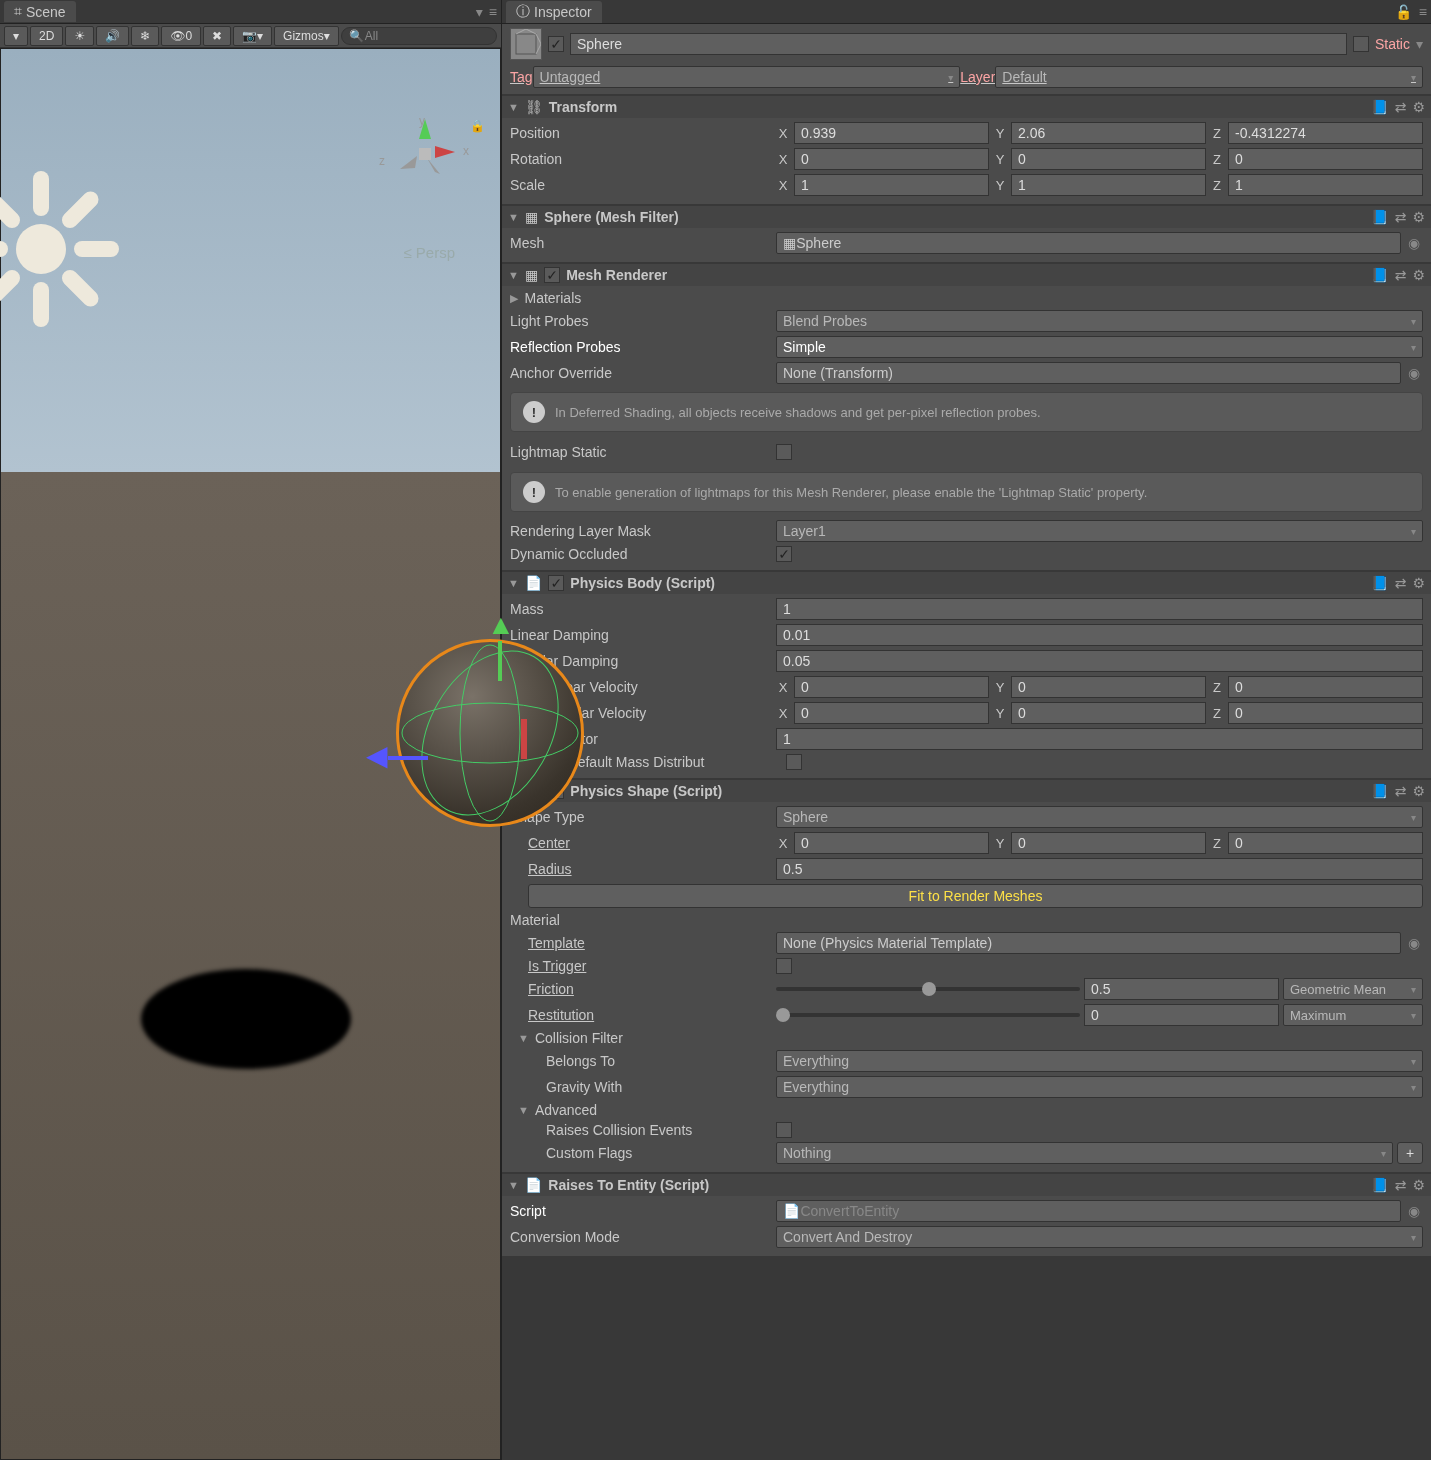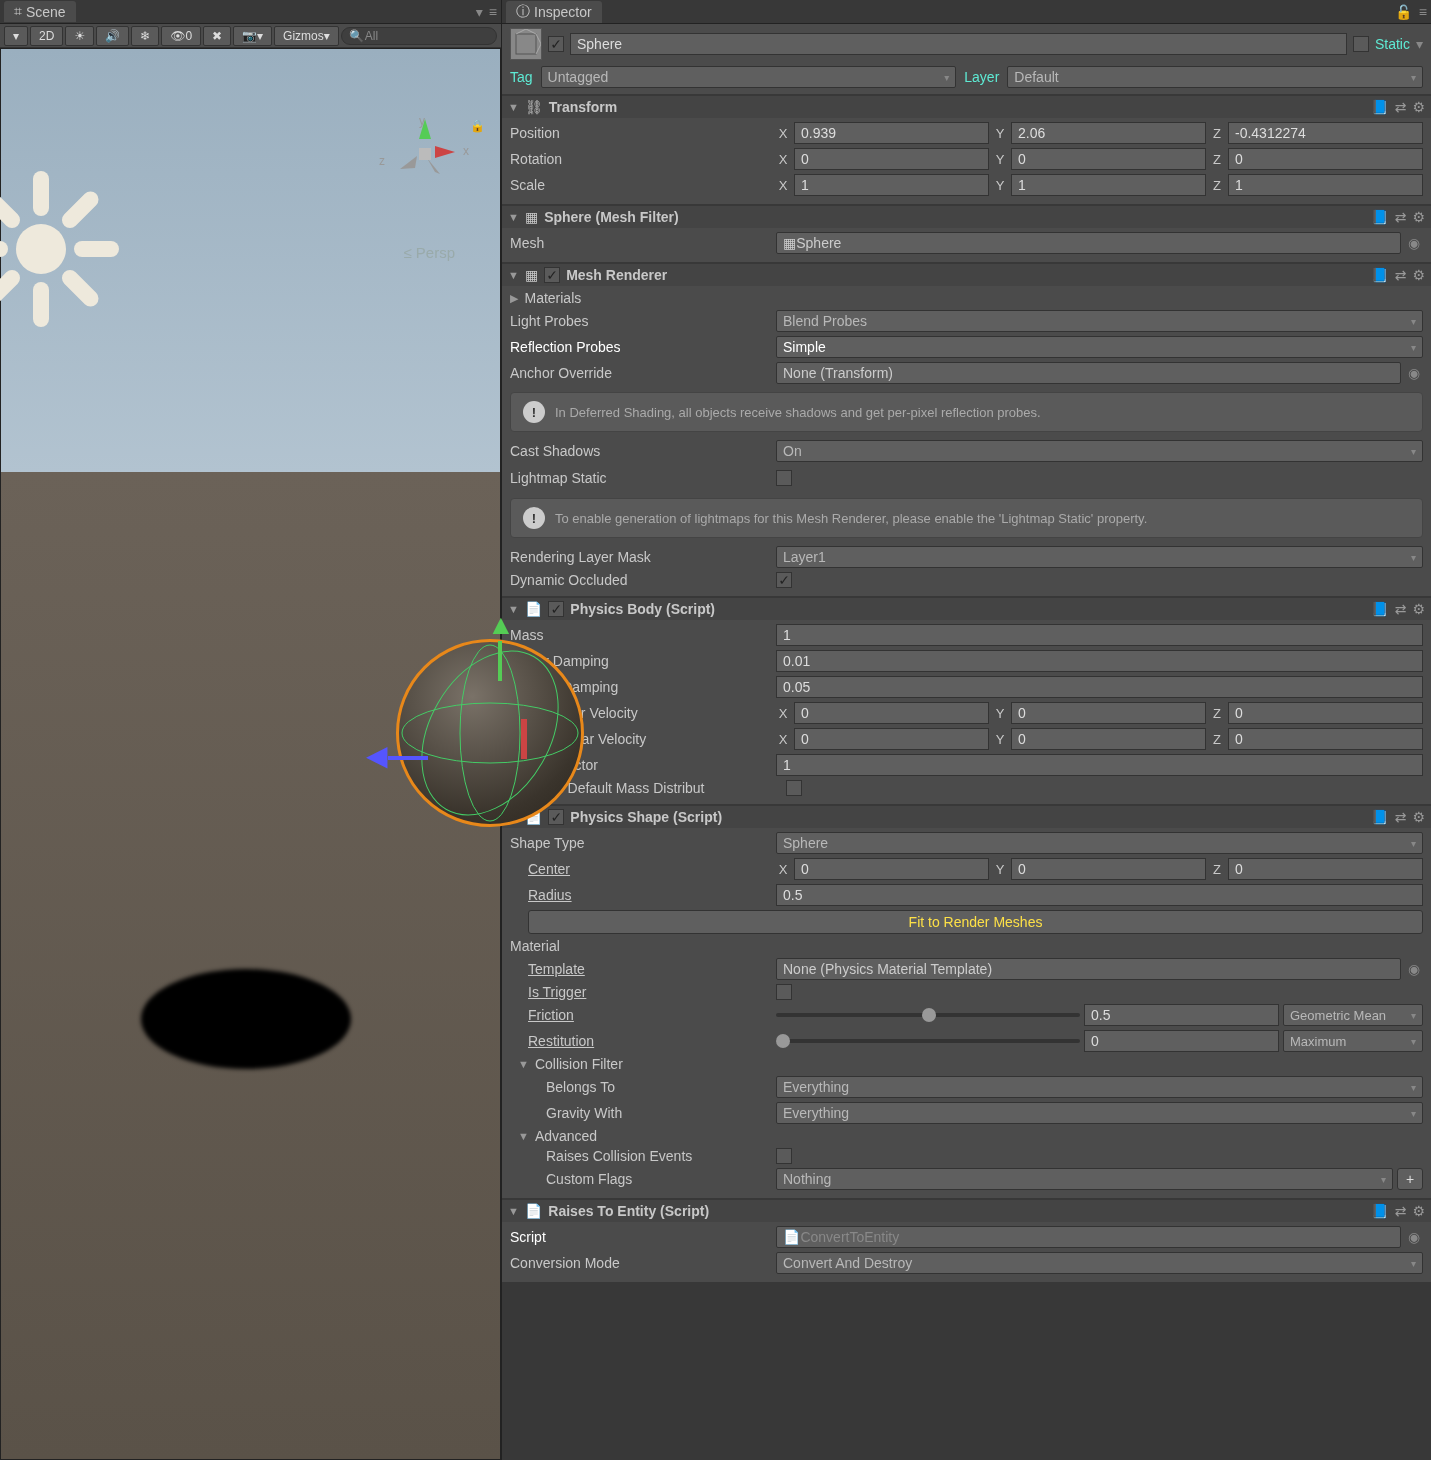--- a/index.html
+++ b/index.html
@@ -204,25 +204,25 @@
   align-items: center;
   justify-content: center;
   color: #222;
   font-size: 14px;
   cursor: pointer;
 }
 .checkbox.checked::after { content: "✓"; }
 .tag-layer-row {
   display: flex;
   padding: 2px 8px 6px;
-  gap: 8px;
   align-items: center;
   background: #4b4b4b;
-}
-.label { font-size: 14px; color: #5eead4; }
+  text-decoration: underline;
+}
+.label { font-size: 14px; color: #fca5a5; }
 .dropdown {
   background: #5f5f5f;
   border: 1px solid #333;
   color: #b8b8b8;
   padding: 2px 6px;
   height: 22px;
   font-size: 14px;
   display: flex;
   align-items: center;
   justify-content: space-between;
@@ -579,28 +579,20 @@
             <div class="obj-field">
               <span>None (Transform)</span>
             </div>
             <span class="circle-btn">◉</span>
           </div>
       </div>
       <div class="info-box">
         <div class="info-icon">!</div>
         <span>In Deferred Shading, all objects receive shadows and get per-pixel reflection probes.</span>
       </div>
-      <div class="prop-row">
-        <span class="prop-label">Cast Shadows</span>
-        <div class="prop-value">
-            <div class="dropdown" style="flex:1">
-              <span>On</span>
-            </div>
-          </div>
-      </div>
       <div class="prop-row" style="padding:6px 0;">
         <span class="prop-label">Lightmap Static</span>
         <div class="prop-value">
             <span class="checkbox"></span>
           </div>
       </div>
       <div class="info-box">
         <div class="info-icon">!</div>
         <span>To enable generation of lightmaps for this Mesh Renderer, please enable the 'Lightmap Static' property.</span>
       </div>

